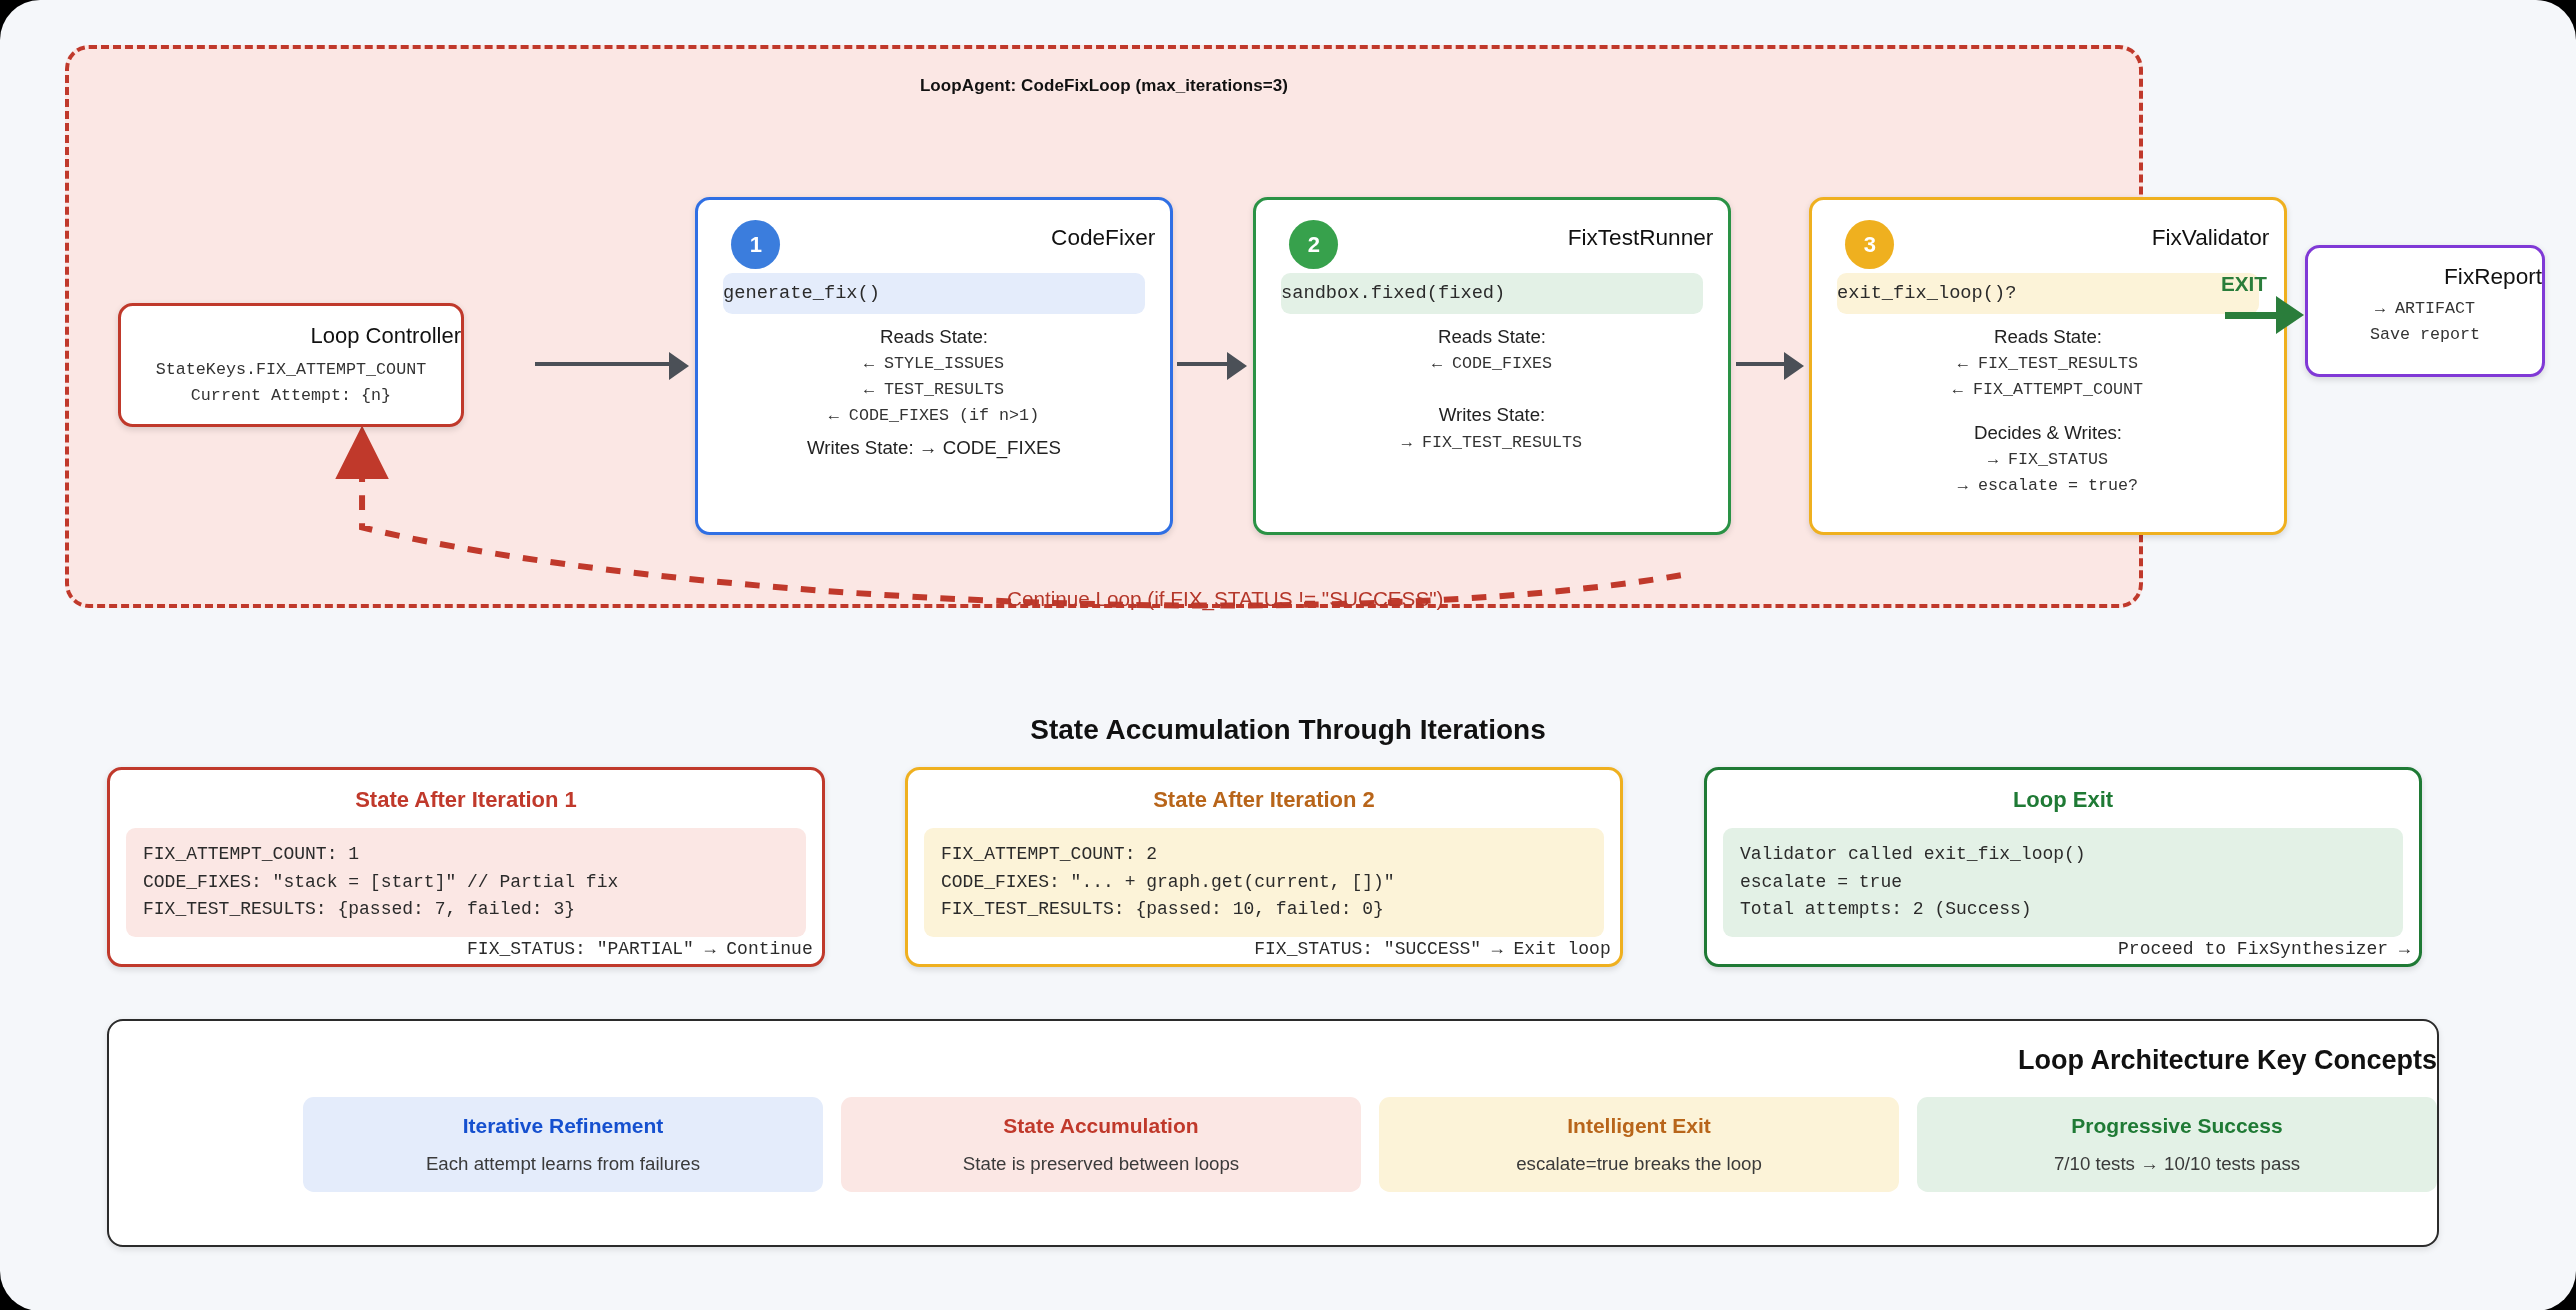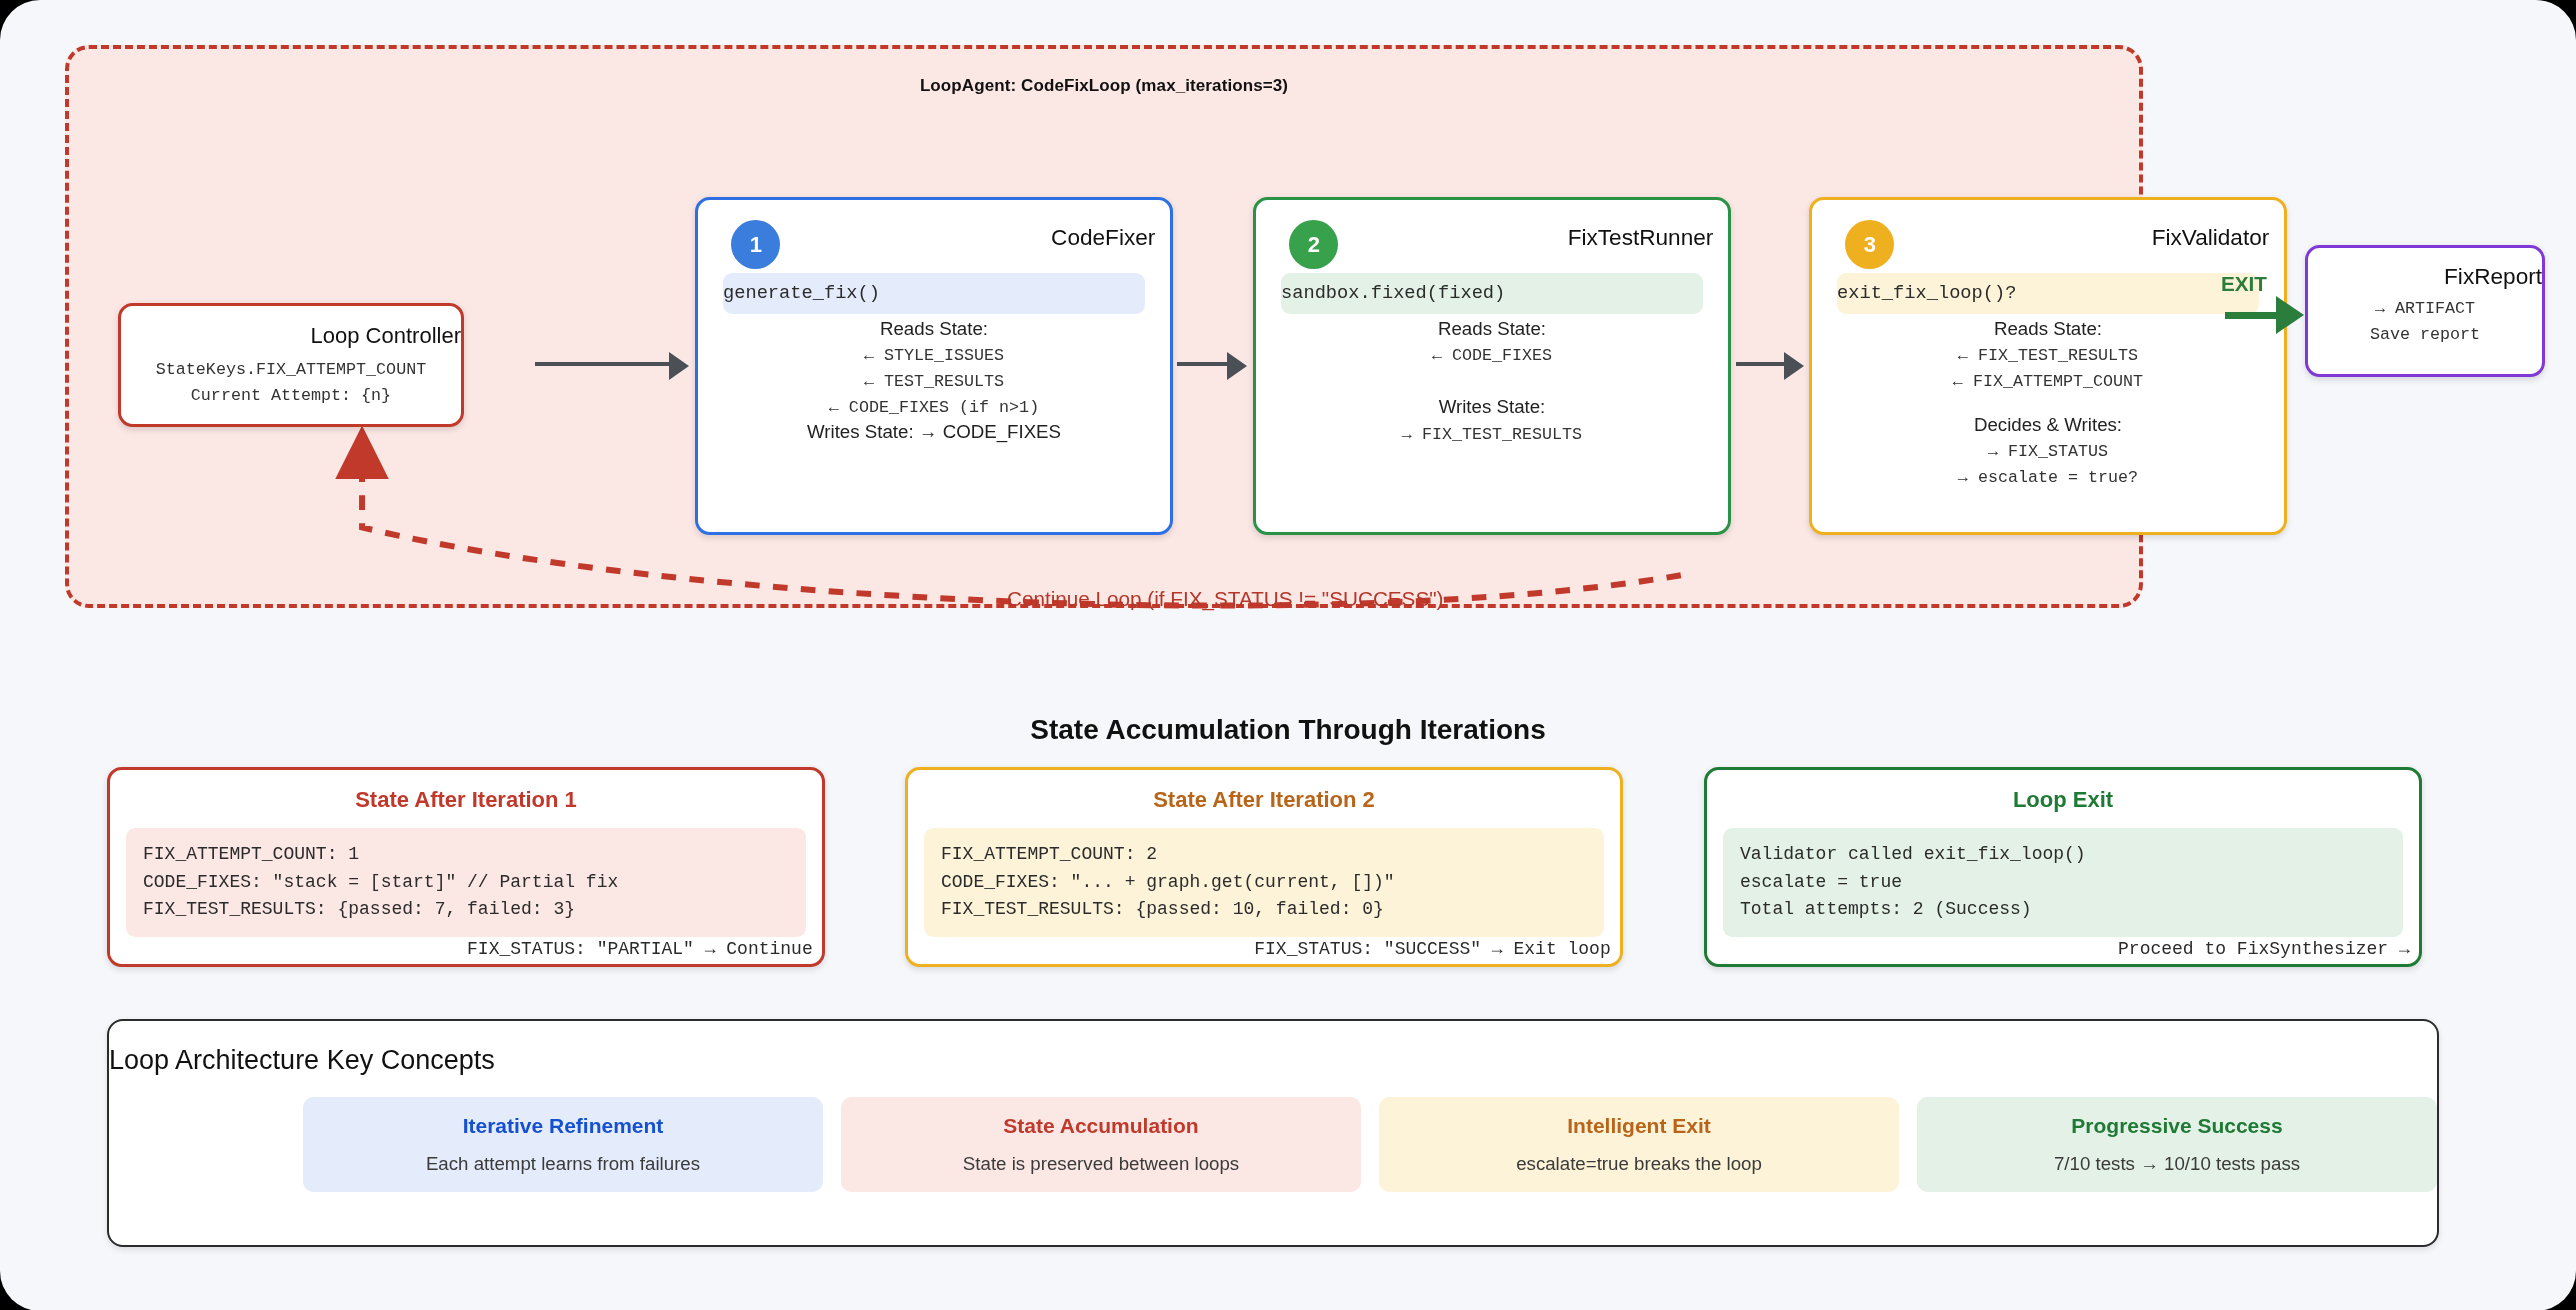--- a/index.html
+++ b/index.html
@@ -78,21 +78,21 @@
     border-radius: 9.3px;
     font-family: "Liberation Mono", monospace;
     font-size: 18.7px;
     color: #2b2b2b;
     padding: 9.3px 0;
   }
   .sect-label {
     text-align: center;
     font-size: 18.7px;
     color: #222;
-    margin-top: 4px;
+    margin-top: 12px;
   }
   .mono-line {
     text-align: center;
     font-family: "Liberation Mono", monospace;
     font-size: 16.7px;
     color: #333;
     margin-top: 6.7px;
     white-space: nowrap;
   }
 
@@ -287,23 +287,23 @@
     top: 1019px;
     width: 2332px;
     height: 228px;
     background: #ffffff;
     border: 2.7px solid #2b2b2b;
     border-radius: 16px;
     box-sizing: border-box;
     box-shadow: 0 2.7px 6px rgba(0,0,0,0.10);
   }
   #concepts-title {
-    text-align: left;
+    text-align: right;
     font-size: 27px;
-    font-weight: normal;
+    font-weight: bold;
     color: #111;
     margin-top: 24px;
   }
   #concepts-row {
     display: flex;
     justify-content: flex-end;
     gap: 18px;
     margin-top: 21px;
   }
   .concept-card {

